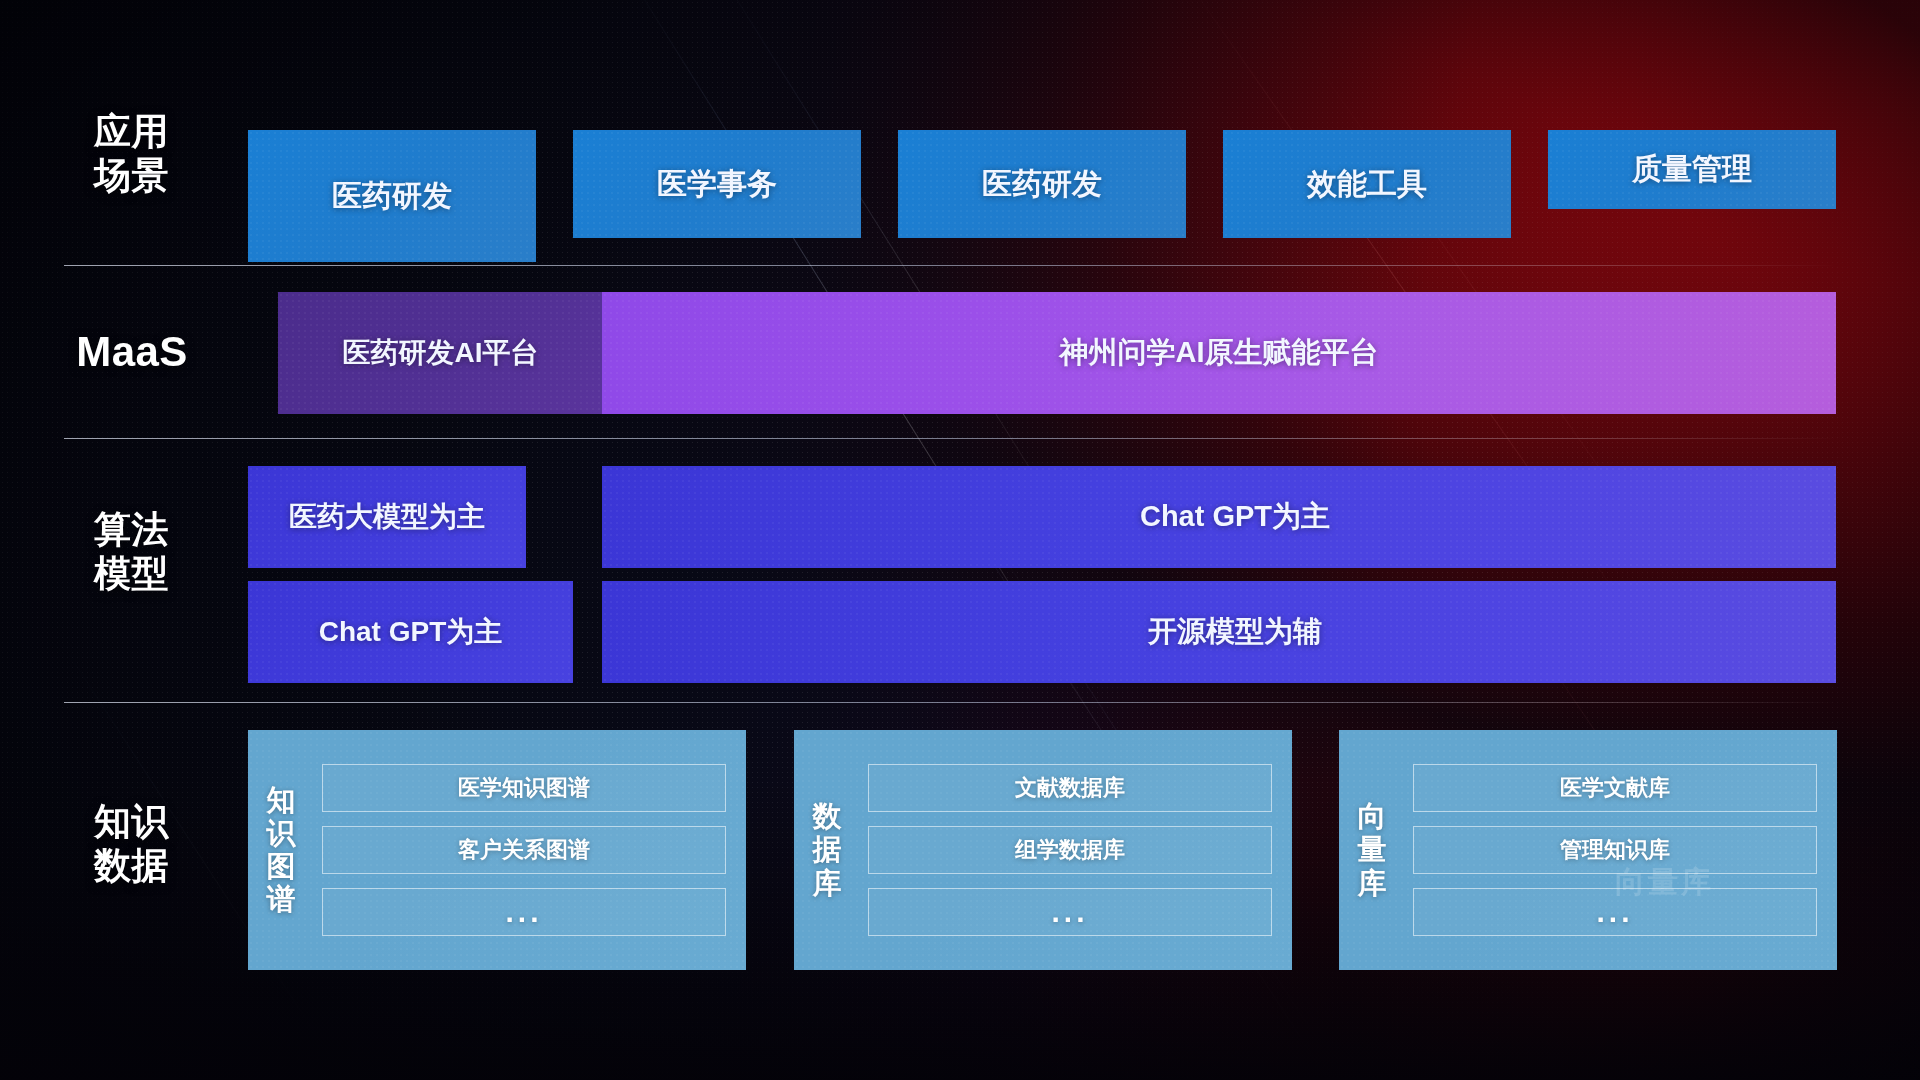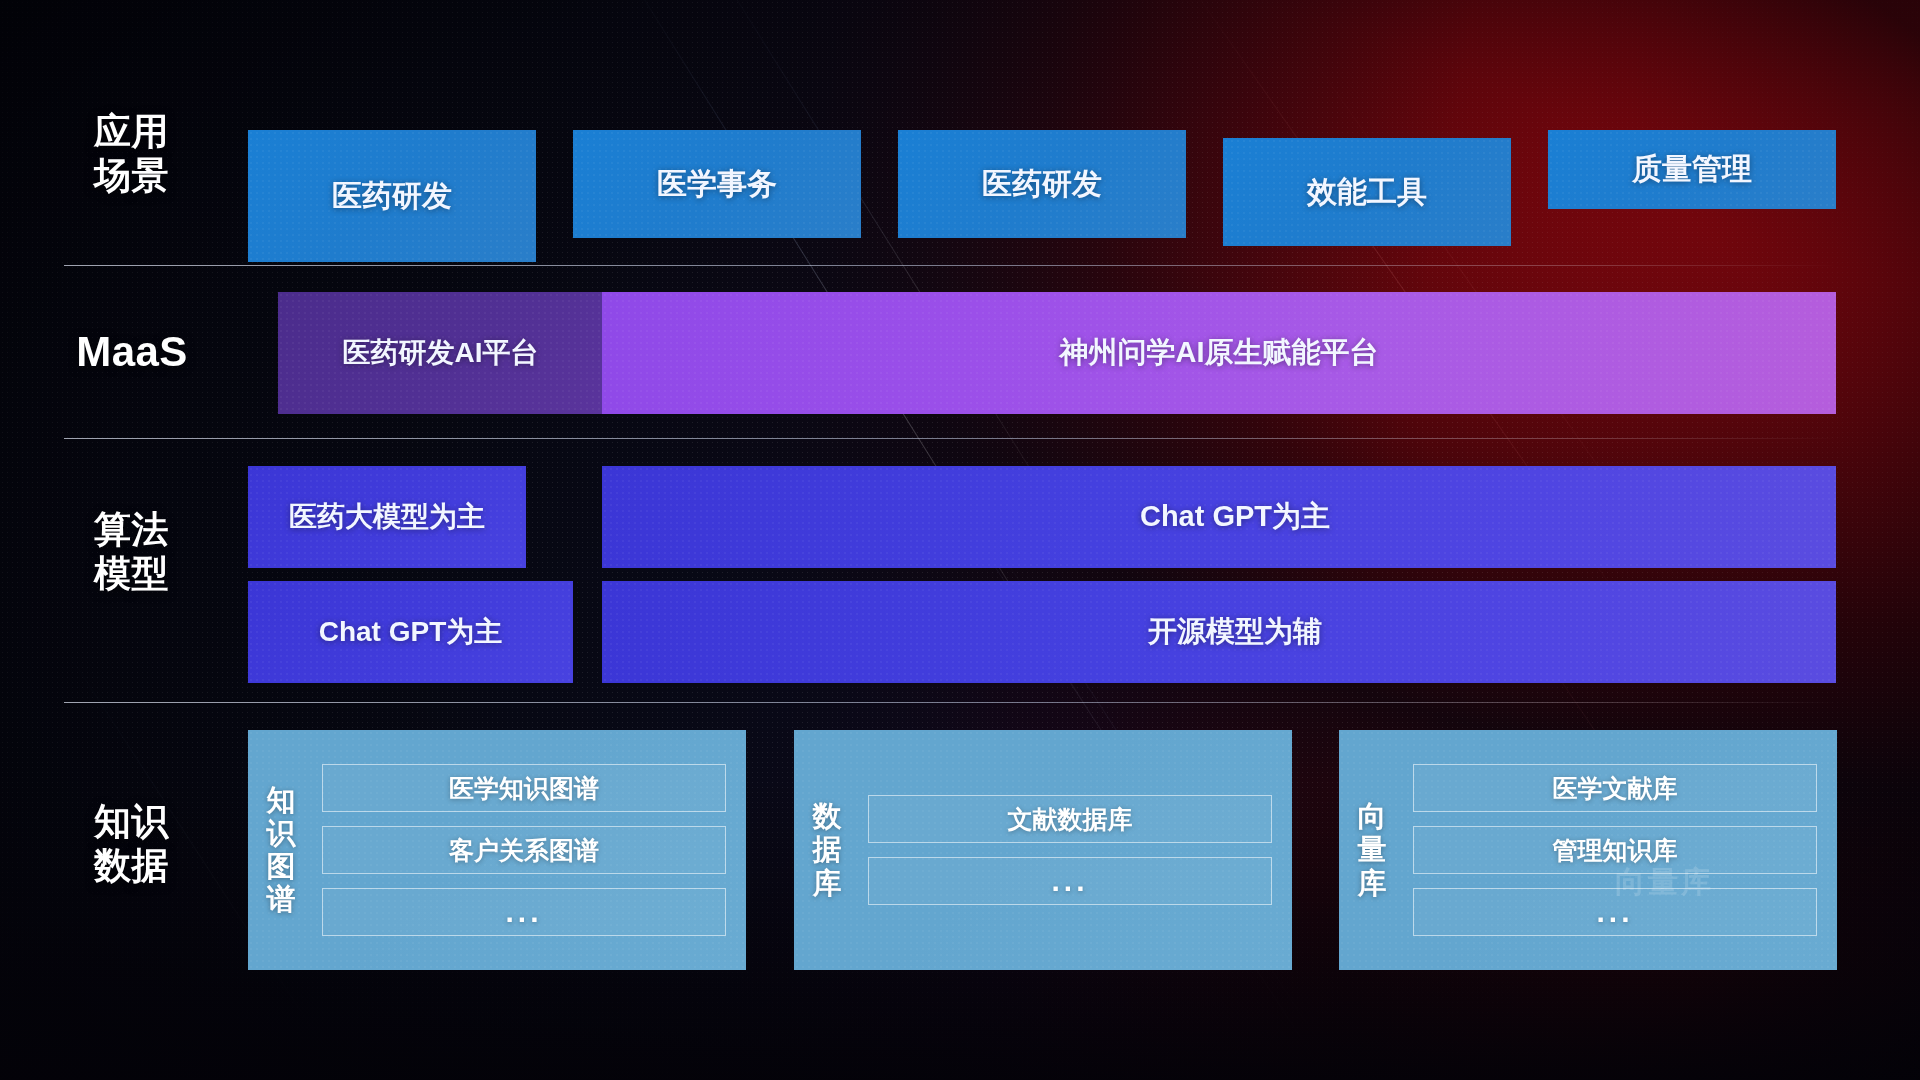--- a/index.html
+++ b/index.html
@@ -109,21 +109,21 @@
     position:relative; z-index:2;
     flex:1 1 auto;
     display:flex; flex-direction:column; justify-content:center;
     gap:14px;
     padding:18px 20px 18px 8px;
   }
   .kitem{
     height:48px;
     border:1px solid rgba(255,255,255,.55);
     display:flex; align-items:center; justify-content:center;
-    color:#ffffff; font-weight:bold; font-size:25px;
+    color:#ffffff; font-weight:bold; font-size:22px;
     text-shadow:0 1px 5px rgba(0,0,0,.30);
     background:rgba(255,255,255,.04);
   }
   .kitem.ellipsis{ font-size:30px; letter-spacing:4px; }
   .watermark{
     position:absolute; z-index:1;
     color:rgba(255,255,255,.16);
     font-size:30px; font-weight:bold; letter-spacing:3px;
     pointer-events:none;
   }
@@ -168,21 +168,21 @@
 
     <div class="box app-box" style="left:248px; top:130px; width:288px; height:132px;">
       <span>医药研发</span>
     </div>
     <div class="box app-box" style="left:573px; top:130px; width:288px; height:108px;">
       <span>医学事务</span>
     </div>
     <div class="box app-box" style="left:898px; top:130px; width:288px; height:108px;">
       <span>医药研发</span>
     </div>
-    <div class="box app-box" style="left:1223px; top:138px; width:288px; height:108px;">
+    <div class="box app-box" style="left:1223px; top:130px; width:288px; height:108px;">
       <span>效能工具</span>
     </div>
     <div class="box app-box" style="left:1548px; top:130px; width:288px; height:79px;">
       <span>质量管理</span>
     </div>
 
     <div class="box maas-left" style="left:248px; top:292px; width:325px; height:122px;">
       <span>医药研发AI平台</span>
     </div>
     <div class="box maas-right" style="left:602px; top:292px; width:1234px; height:122px;">
@@ -214,20 +214,21 @@
         <div class="kitem ellipsis">...</div>
       </div>
     </div>
 
     <div class="kpanel" style="left:794px; top:730px; width:498px; height:240px;">
       <div class="ktitle">数
 据
 库</div>
       <div class="kitems">
         <div class="kitem">文献数据库</div>
+        <div class="kitem">组学数据库</div>
         <div class="kitem ellipsis">...</div>
       </div>
     </div>
 
     <div class="kpanel" style="left:1339px; top:730px; width:498px; height:240px;">
       <div class="ktitle">向
 量
 库</div>
       <div class="watermark" style="left:276px; top:132px;">向量库</div>
       <div class="kitems">

